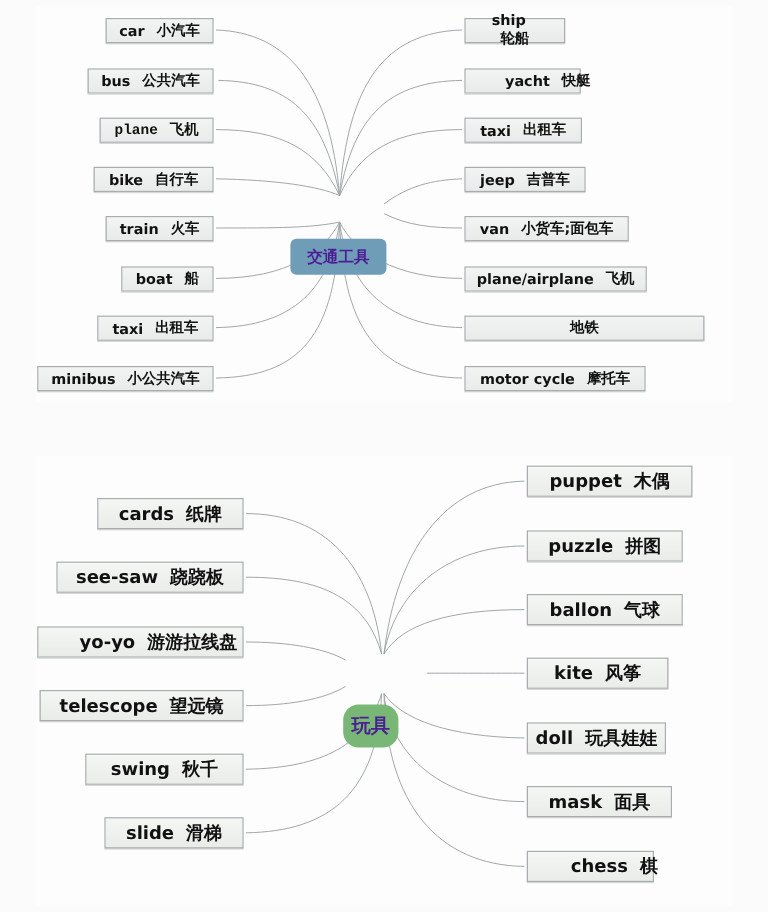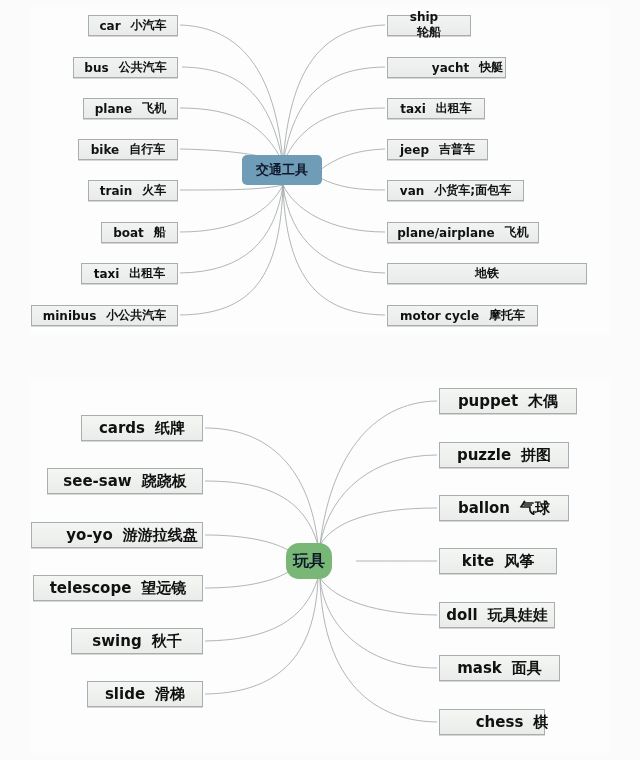--- a/index.html
+++ b/index.html
@@ -15,23 +15,24 @@
     background: linear-gradient(#f2f3f3, #e9ebeb);
     border: 1px solid #a9adb0;
     color: #111; font-weight: bold; white-space: nowrap;
     display: flex; align-items: center; justify-content: center;
     box-shadow: 0 1px 0 #d6d8d8;
   }
   .top .node { height: 21px; font-size: 12px; }
   .bottom .node { height: 26px; font-size: 15px; background: linear-gradient(#f4f6f4, #e9ece9); }
   .node .en { margin-right: 10px; }
   .center {
-    position: absolute; color: #0f172a; font-weight: bold;
+    position: absolute; color: #4c1d95; font-weight: bold;
     display: flex; align-items: center; justify-content: center;
     border-radius: 5px;
+    margin-top: 44px;
   }
   .center.transport { left: 242px; top: 155px; width: 80px; height: 30px; background: #6f9db7; font-size: 13px; }
   .center.toys { left: 286px; top: 543px; width: 46px; height: 36px; background: #78b775; font-size: 16px; border-radius: 13px; }
 </style>
 </head>
 <body>
 
 <div class="panel" style="left:30px;top:5px;width:580px;height:330px;"></div>
 <div class="panel" style="left:30px;top:380px;width:580px;height:375px;"></div>
 
@@ -77,21 +78,21 @@
   <div class="center transport">交通工具</div>
 
   <div class="node" style="left:88px;top:15px;width:90px;">
     <span class="en">car</span>
       <span>小汽车</span>
     </div>
   <div class="node" style="left:73px;top:57px;width:105px;">
     <span class="en">bus</span>
       <span>公共汽车</span>
     </div>
-  <div class="node" style="left:83px;top:98px;width:95px;">
+  <div class="node" style="left:83px;top:98px;width:95px;font-family:Liberation Mono, monospace;">
     <span class="en">plane</span>
       <span>飞机</span>
     </div>
   <div class="node" style="left:78px;top:139px;width:100px;">
     <span class="en">bike</span>
       <span>自行车</span>
     </div>
   <div class="node" style="left:88px;top:180px;width:90px;">
     <span class="en">train</span>
       <span>火车</span>
@@ -106,21 +107,21 @@
     </div>
   <div class="node" style="left:31px;top:305px;width:147px;">
     <span class="en">minibus</span>
       <span>小公共汽车</span>
     </div>
 
   <div class="node" style="left:387px;top:15px;width:84px;flex-direction:column;">
     <span class="en">ship</span>
       <span>轮船</span>
     </div>
-  <div class="node" style="left:387px;top:57px;width:119px;padding-left:42px;">
+  <div class="node" style="left:387px;top:57px;width:97px;padding-left:42px;">
     <span class="en">yacht</span>
       <span>快艇</span>
     </div>
   <div class="node" style="left:387px;top:98px;width:98px;">
     <span class="en">taxi</span>
       <span>出租车</span>
     </div>
   <div class="node" style="left:387px;top:139px;width:101px;">
     <span class="en">jeep</span>
       <span>吉普车</span>

